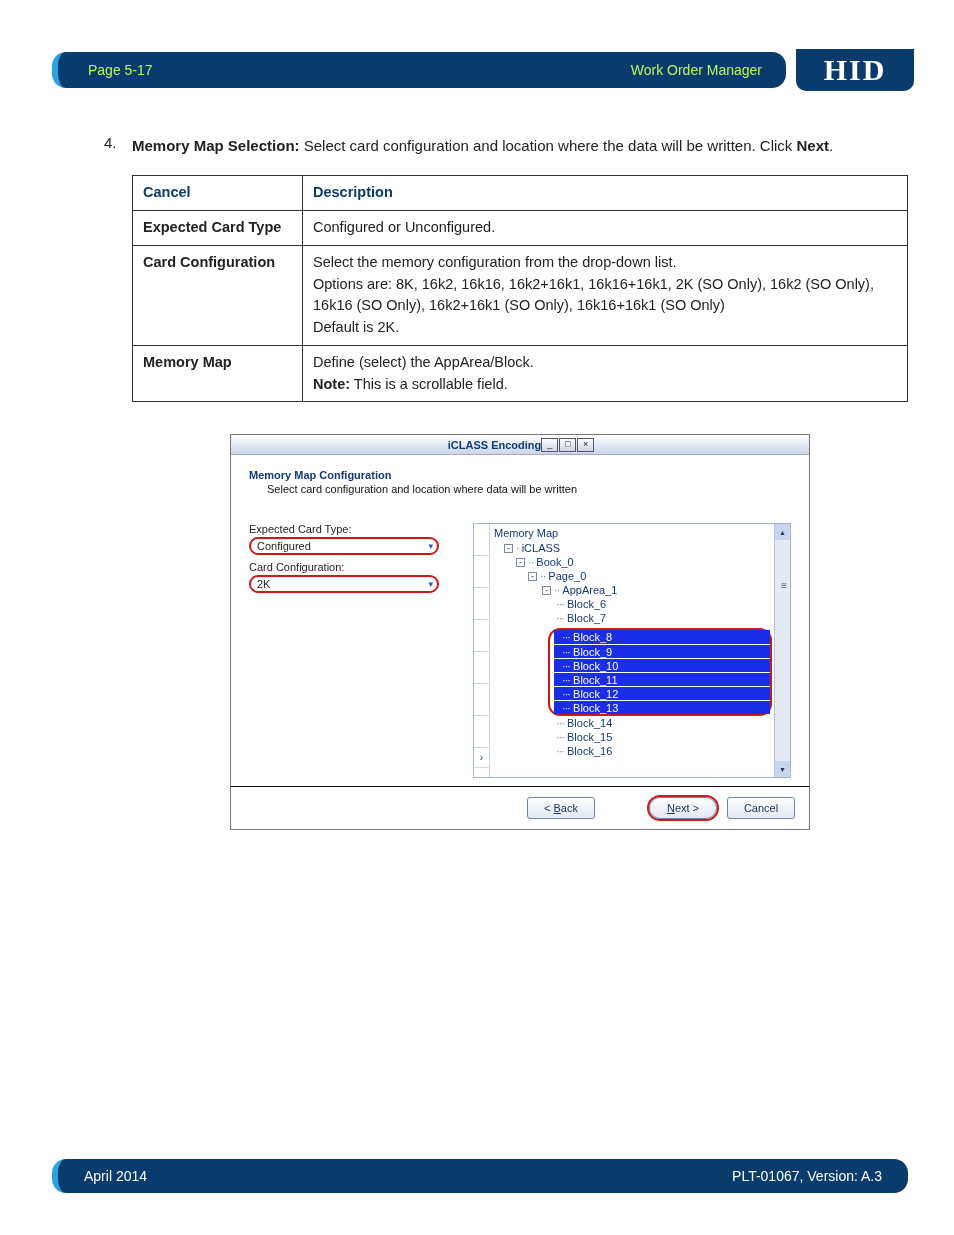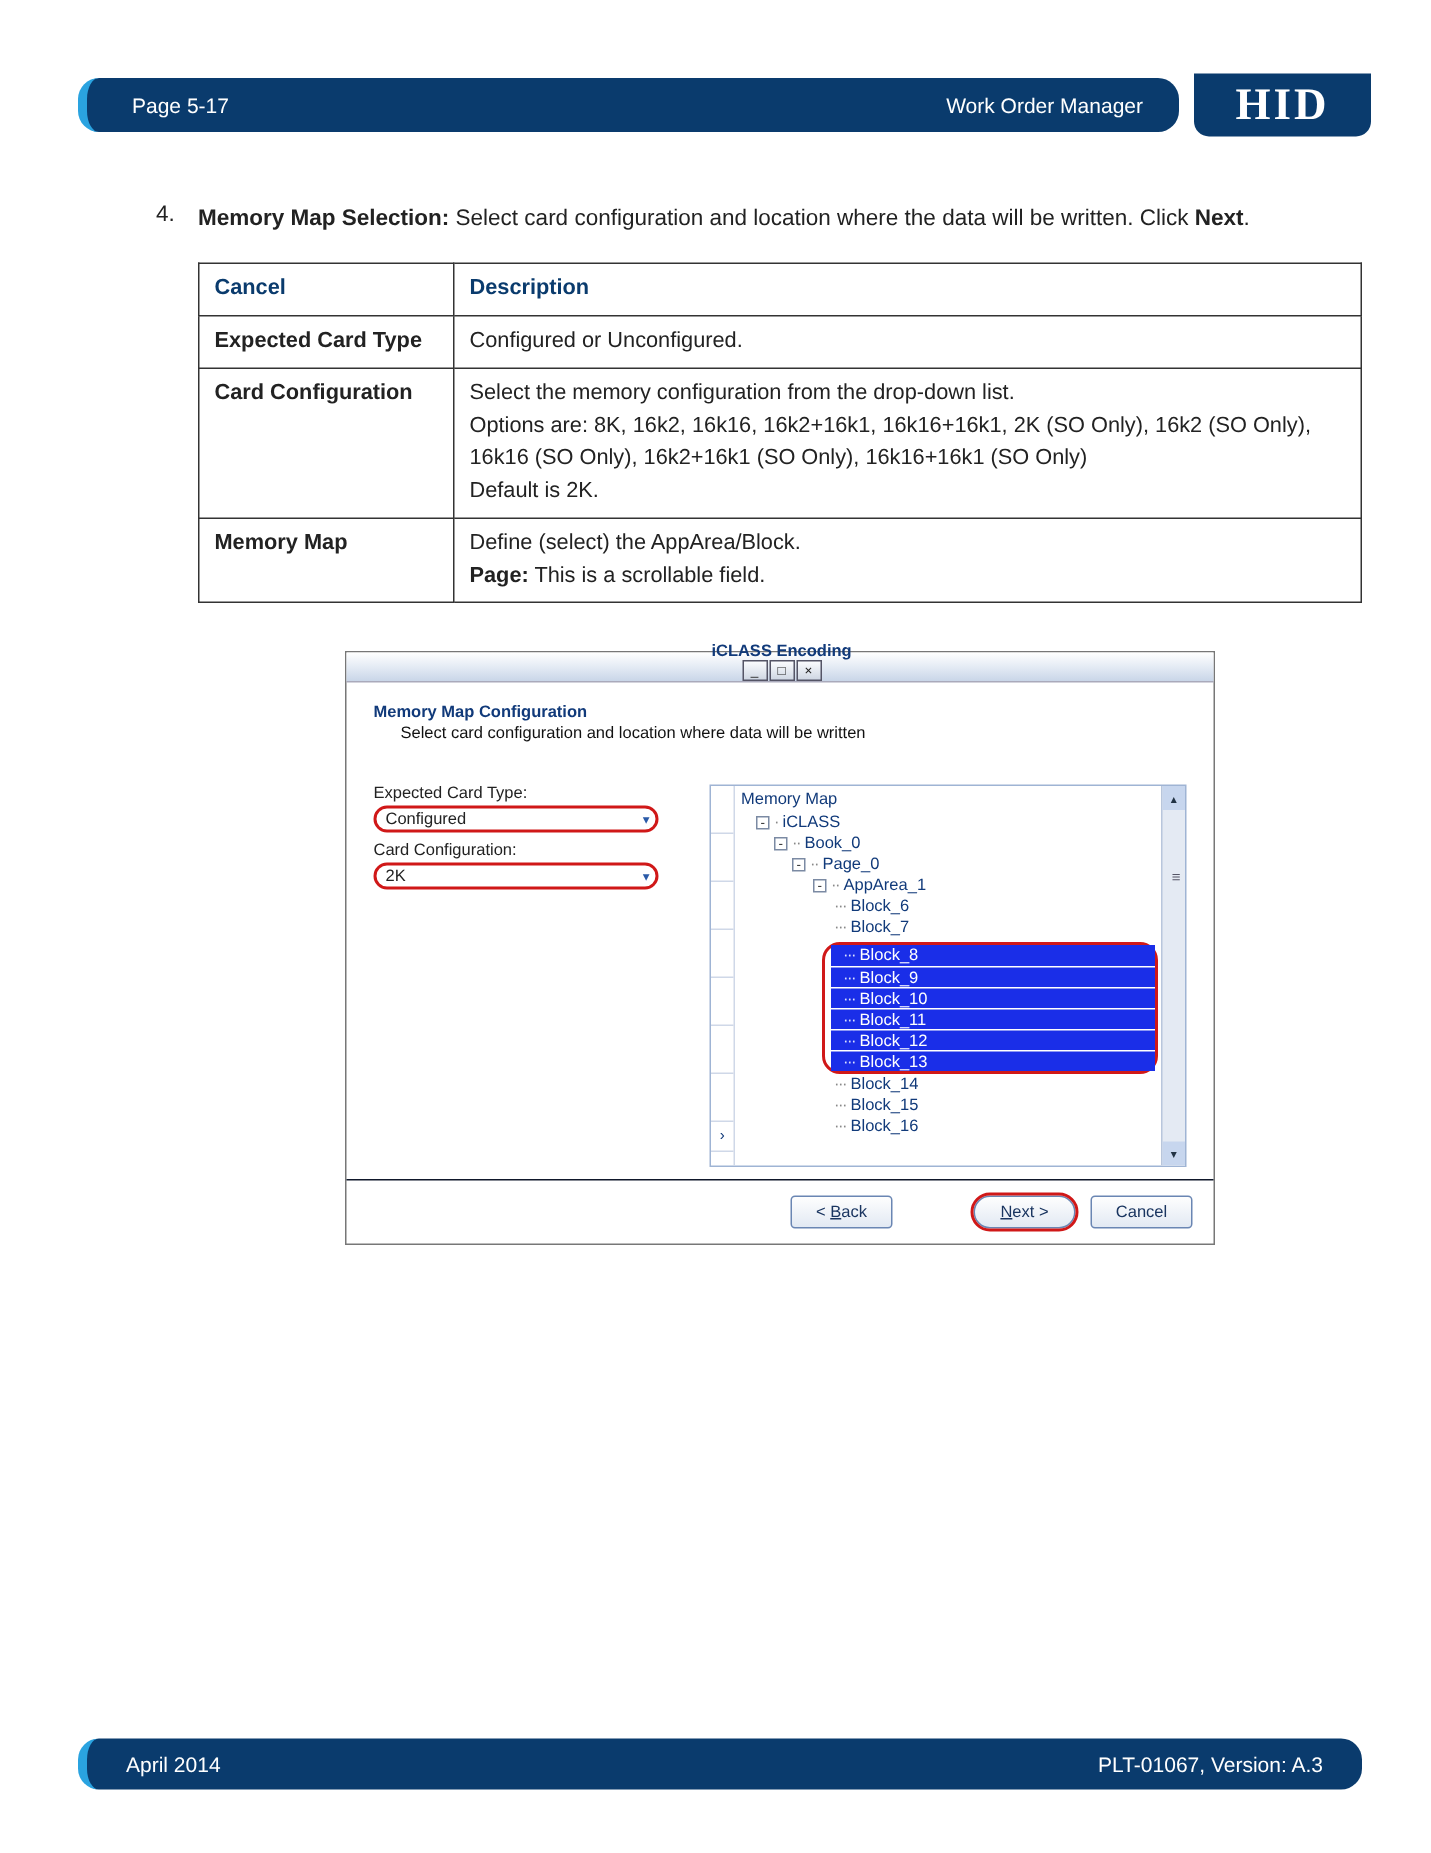--- a/index.html
+++ b/index.html
@@ -16,21 +16,21 @@
     top: 52px;
     left: 52px;
     right: 40px;
     height: 36px;
     display: flex;
     align-items: center;
   }
   .header-bar {
     flex: 1;
     background: #0a3b6d;
-    color: #ffffff;
+    color: #bef264;
     height: 36px;
     border-radius: 14px;
     display: flex;
     align-items: center;
     justify-content: space-between;
     padding: 0 24px 0 30px;
     font-size: 14px;
     border-left: 6px solid #2aa3e0;
   }
   .logo-box {
@@ -93,24 +93,23 @@
     border: 1px solid #777;
     background: #fff;
     font-family: Tahoma, Arial, sans-serif;
     font-size: 11px;
   }
   .dlg-titlebar {
     background: linear-gradient(#fff,#dfe7f2 60%, #c9d6e8);
     height: 20px;
     display: flex;
     align-items: center;
-    justify-content: flex-end;
+    justify-content: center;
     padding: 0 4px 0 6px;
     border-bottom: 1px solid #aab;
-    flex-direction: column;
   }
   .dlg-titlebar .ttl { font-weight: bold; color: #113a7a; font-size: 11px; }
   .wbtn {
     width: 17px; height: 14px;
     border: 1px solid #556;
     background: linear-gradient(#fbfcfe,#cfd7e3);
     display: flex; align-items: center; justify-content: center;
     font-size: 9px; line-height: 1;
   }
   .wbtns { display: flex; gap: 1px; }
@@ -249,21 +248,21 @@
       <td>
         <div>Select the memory configuration from the drop-down list.</div>
         <div>Options are: 8K, 16k2, 16k16, 16k2+16k1, 16k16+16k1, 2K (SO Only), 16k2 (SO Only), 16k16 (SO Only), 16k2+16k1 (SO Only), 16k16+16k1 (SO Only)</div>
         <div>Default is 2K.</div>
       </td>
     </tr>
     <tr>
       <td class="label-col">Memory Map</td>
       <td>
         <div>Define (select) the AppArea/Block.</div>
-        <div><b>Page:</b> This is a scrollable field.</div>
+        <div><b>Note:</b> This is a scrollable field.</div>
       </td>
     </tr>
   </tbody>
     </table>
 
   <div class="screenshot-wrap">
     <div class="dlg">
       <div class="dlg-titlebar">
         <span class="ttl">iCLASS Encoding</span>
         <div class="wbtns">

